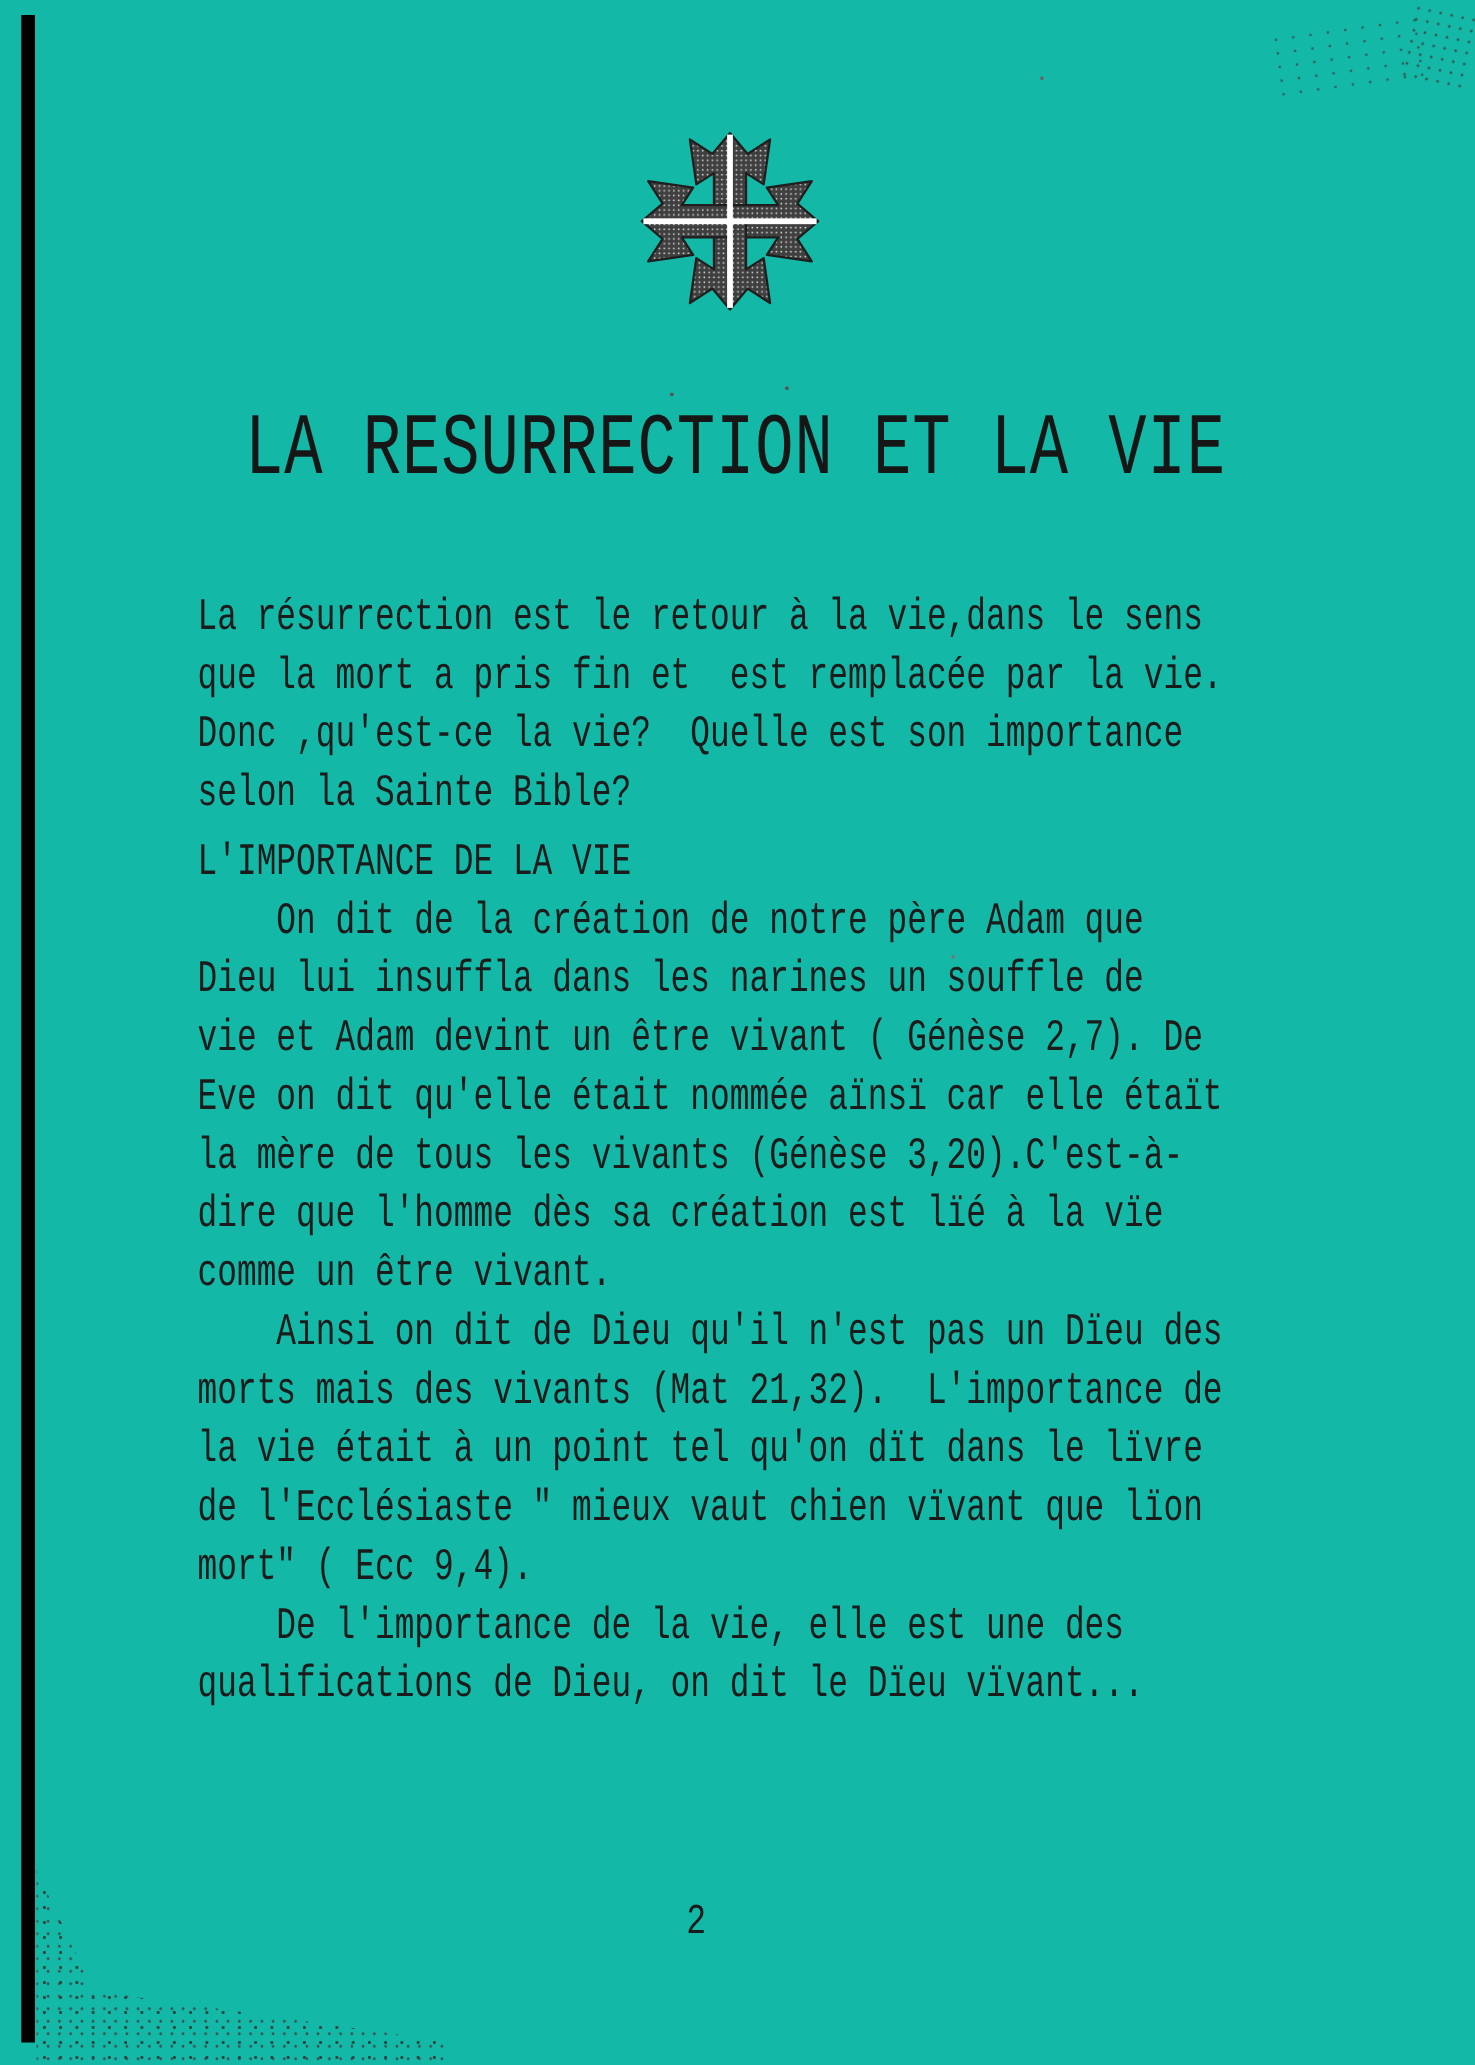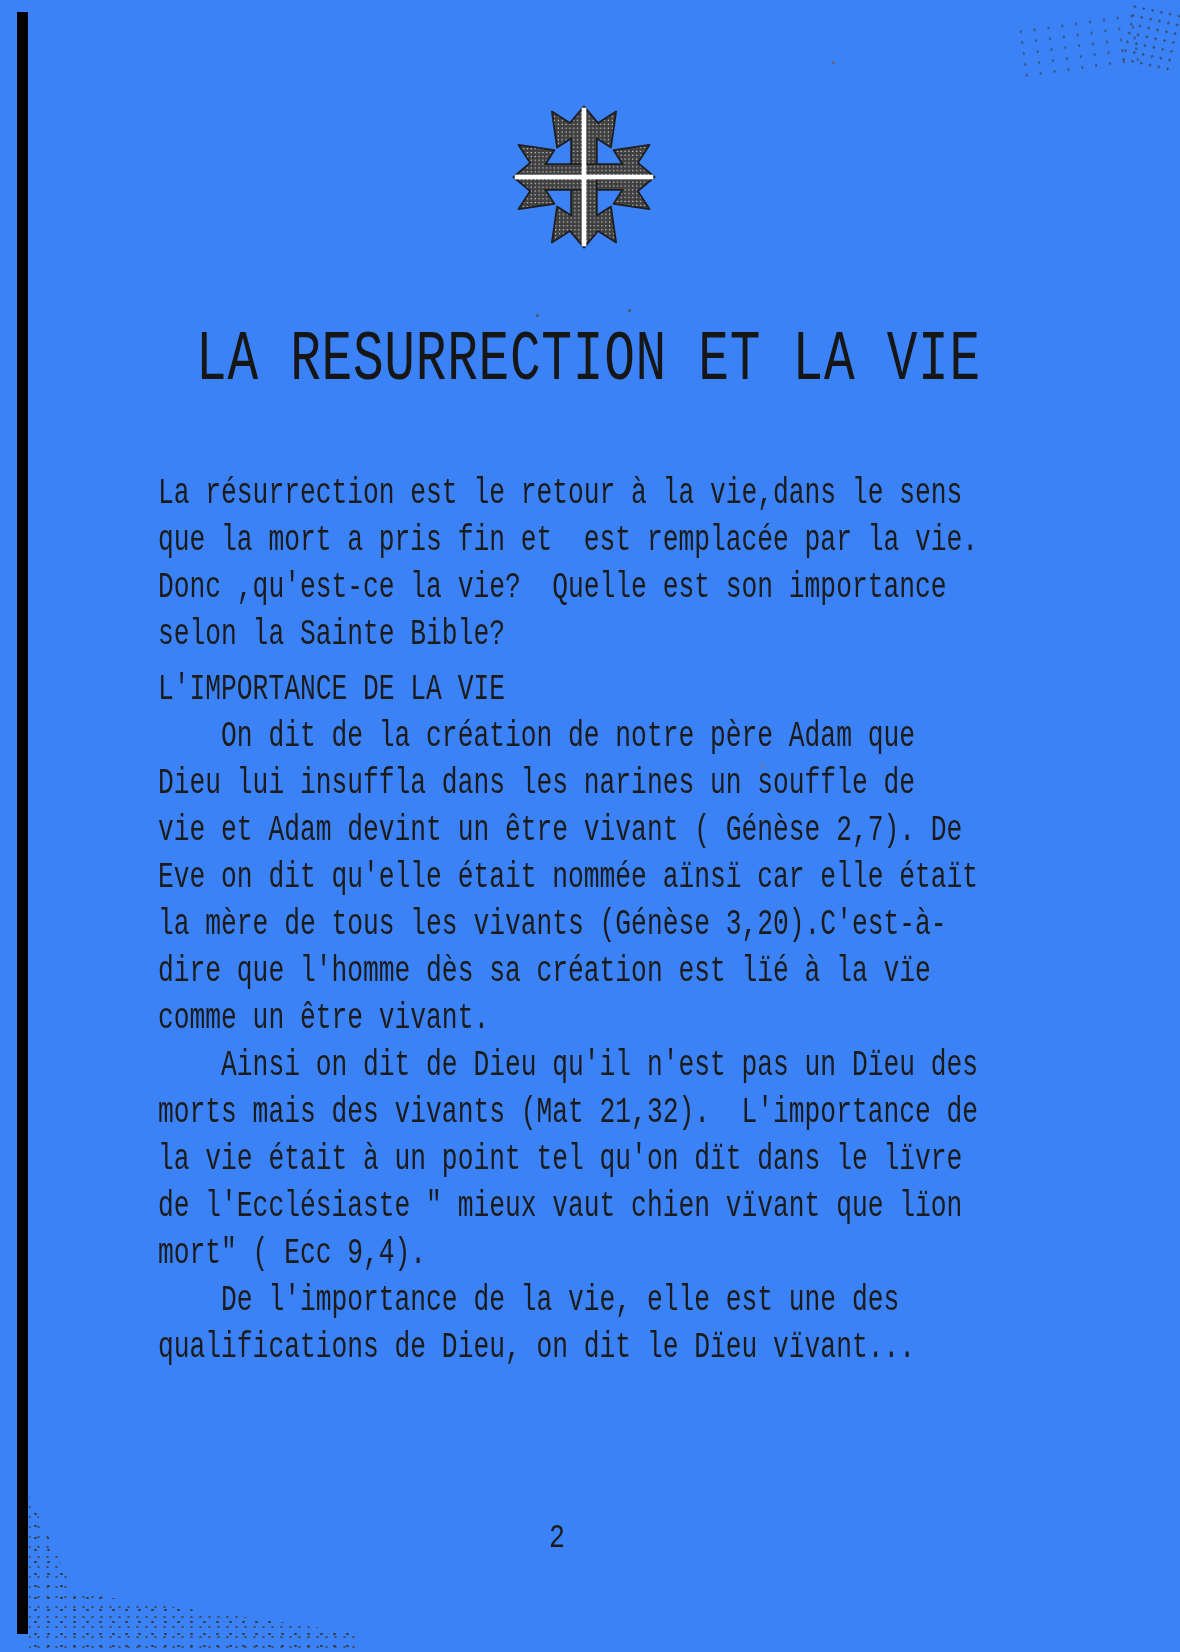--- a/index.html
+++ b/index.html
@@ -5,21 +5,21 @@
   html, body { margin:0; padding:0; }
   body {
     width:1180px; height:1652px;
     background:#ffffff;
     position:relative;
     font-family:"Liberation Mono", monospace;
     overflow:hidden;
   }
   .page {
     position:absolute; inset:0;
-    background:#3b82f6;
+    background:#14b8a6;
     overflow:hidden;
   }
   
   .scan-bar {
     position:absolute; left:17px; top:12px;
     width:11px; height:1622px;
     background:#000;
   }
   
   .speckle {

